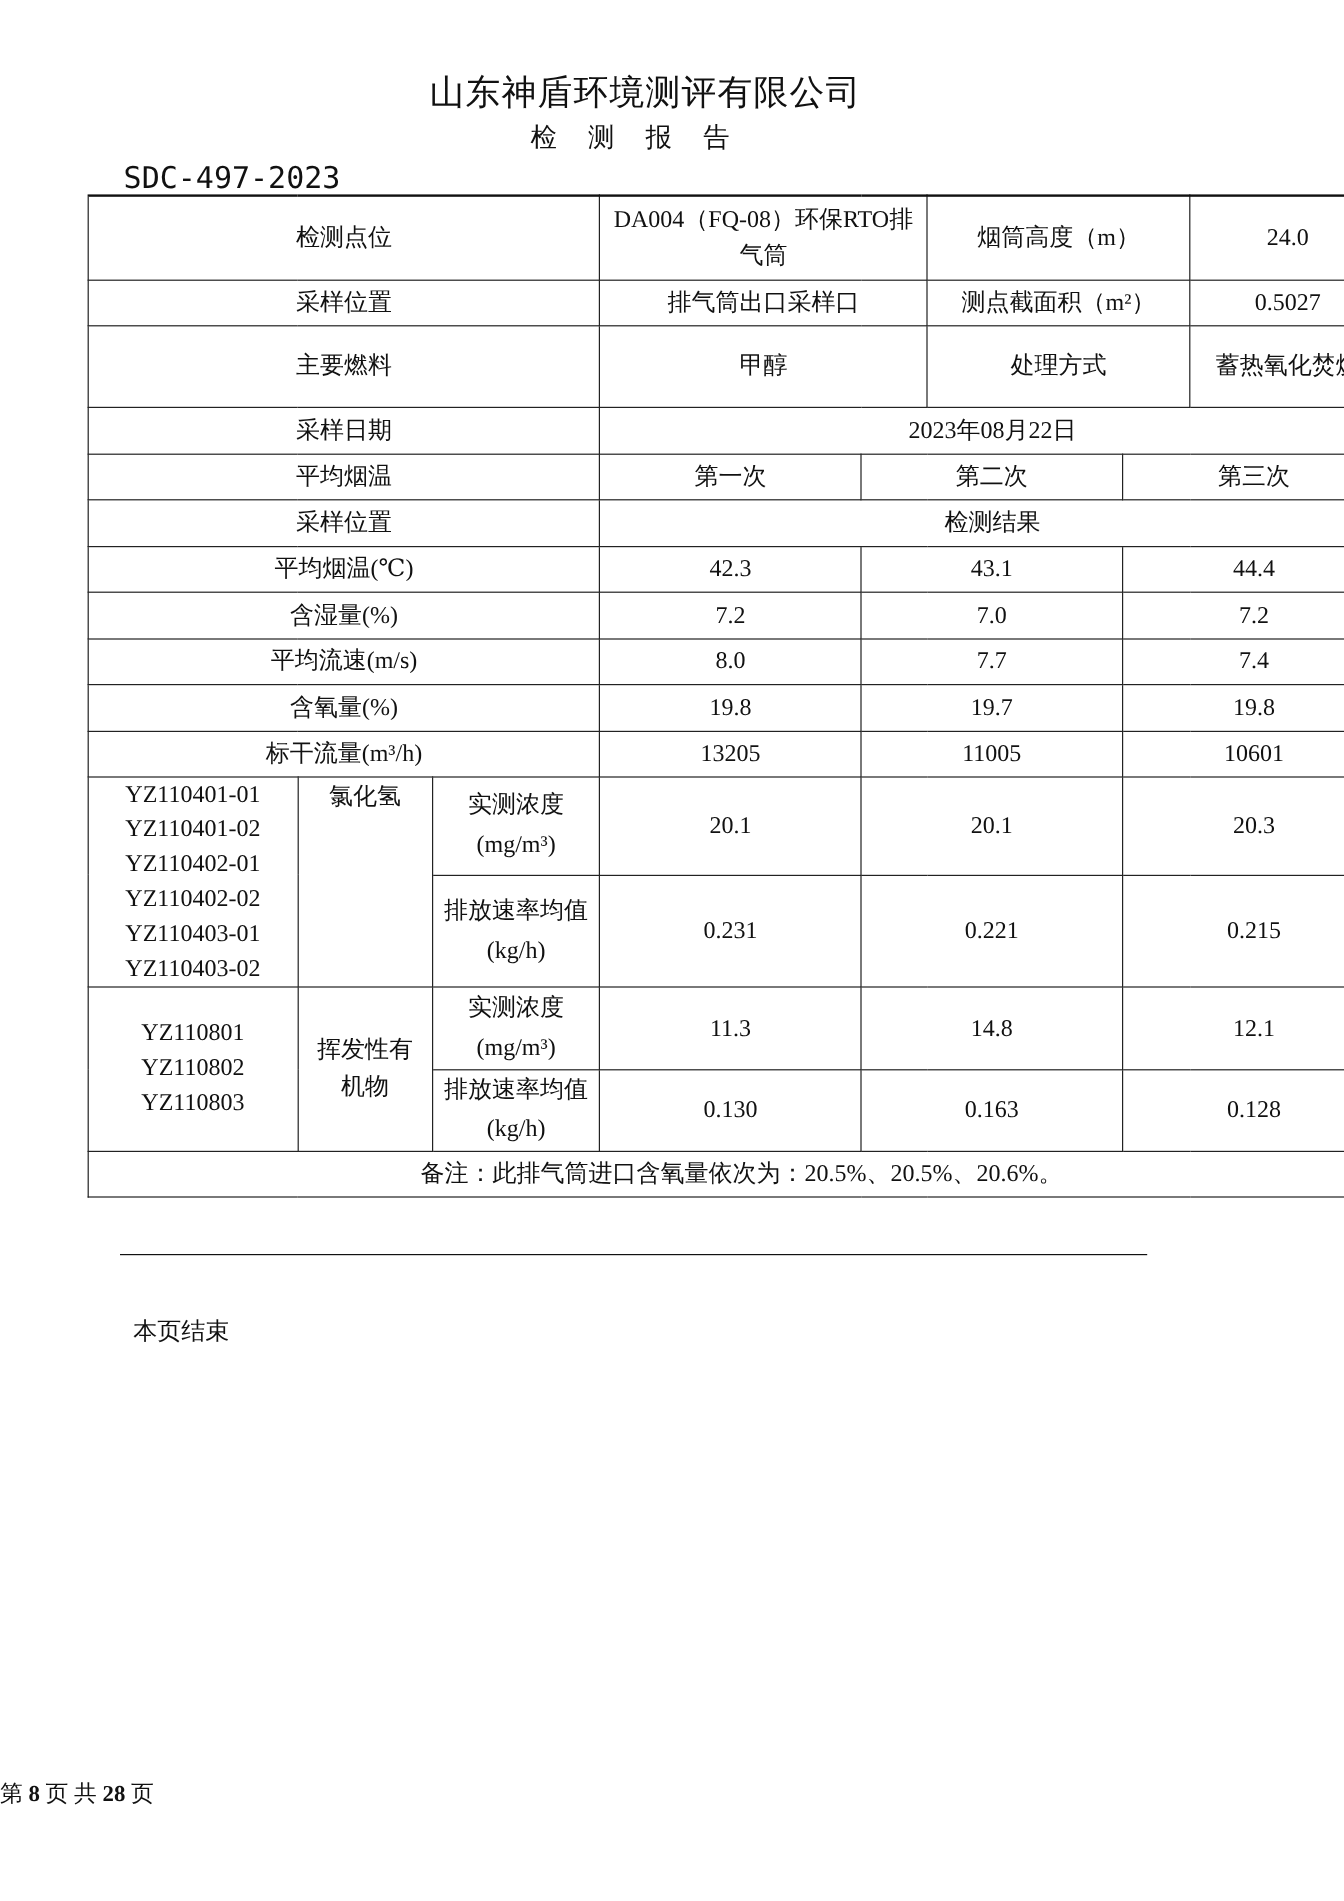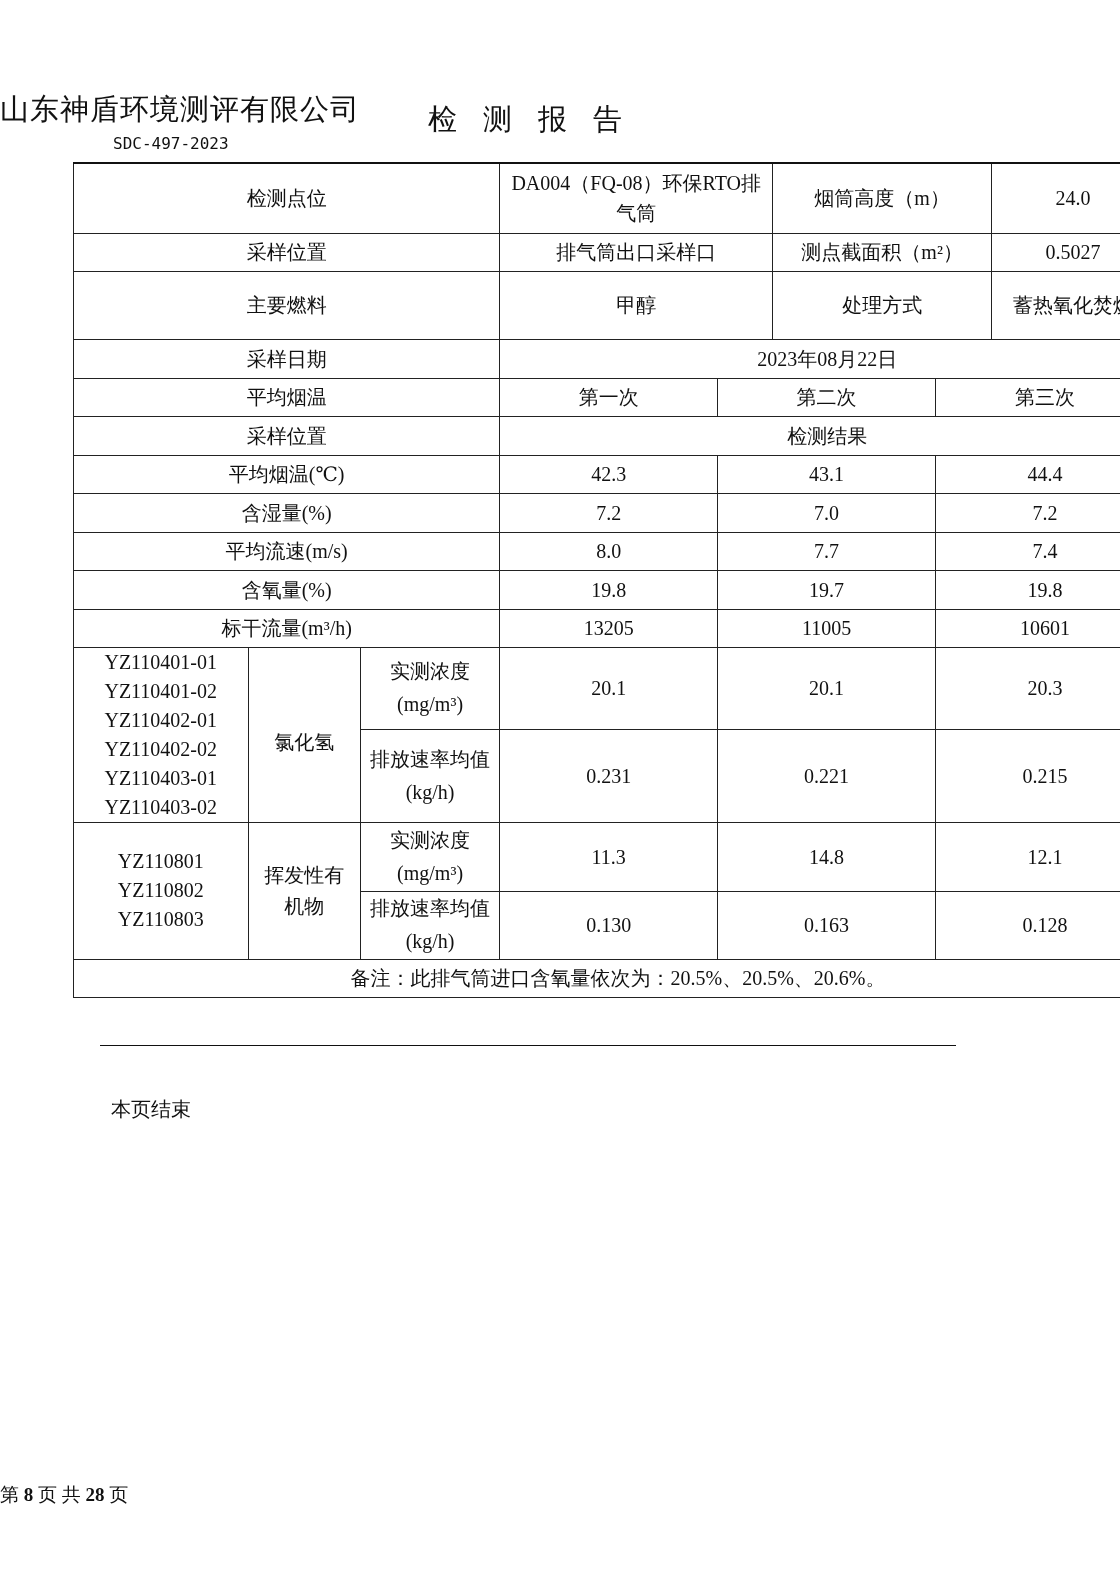--- a/index.html
+++ b/index.html
@@ -1,19 +1,19 @@
 <!DOCTYPE html>
 <html><head>
 <meta charset="utf-8">
 <style>
   html,body{margin:0;padding:0;background:#fff;}
   body{width:1120px;height:1584px;position:relative;font-family:"Liberation Serif","DejaVu Serif",serif;color:#111;}
-  .company{position:absolute;top:58px;left:0;width:1076px;font-family:"DejaVu Sans",sans-serif;font-size:29px;letter-spacing:1px;margin-top:32px;}
-  .subtitle{position:absolute;top:100px;left:0;width:1076px;text-align:center;font-family:"DejaVu Sans",sans-serif;font-size:29px;letter-spacing:26px;}
-  .docno{position:absolute;top:134px;left:113px;font-family:"DejaVu Sans Mono","Liberation Mono",monospace;font-size:16px;}
+  .company{position:absolute;top:58px;left:0;width:1076px;text-align:center;font-family:"DejaVu Sans",sans-serif;font-size:29px;letter-spacing:1px;}
+  .subtitle{position:absolute;top:100px;left:0;width:1076px;text-align:center;font-family:"DejaVu Sans",sans-serif;font-size:22px;letter-spacing:26px;}
+  .docno{position:absolute;top:134px;left:103px;font-family:"DejaVu Sans Mono","Liberation Mono",monospace;font-size:25px;}
   table.main{position:absolute;top:162px;left:73px;width:1082px;border-collapse:collapse;font-size:20px;}
   table.main td{border:1.5px solid #222;text-align:center;vertical-align:middle;padding:0;line-height:1.6;}
   table.main tr.top{border-top:2.5px solid #111;}
   .note{text-align:center;padding-left:8px !important;}
   .ids{line-height:1.45 !important;}
   .endline{position:absolute;top:1045px;left:100px;width:856px;border-top:1.5px solid #111;}
   .endtext{position:absolute;top:1048px;left:111px;font-family:"DejaVu Sans",sans-serif;font-size:20px;margin-top:48px;}
   .footer{position:absolute;top:1482px;left:0;width:1066px;text-align:left;font-size:19px;}
   .footer b{font-weight:bold;}
 </style>
@@ -101,21 +101,21 @@
 
   <tr style="height:82px">
     <td rowspan="2" class="ids">
       <div>YZ110401-01</div>
       <div>YZ110401-02</div>
       <div>YZ110402-01</div>
       <div>YZ110402-02</div>
       <div>YZ110403-01</div>
       <div>YZ110403-02</div>
     </td>
-    <td rowspan="2" style="vertical-align:top;padding-top:78px">氯化氢</td>
+    <td rowspan="2" style="vertical-align:top;">氯化氢</td>
     <td style="padding:0 8px;line-height:1.65">实测浓度(mg/m³)</td>
     <td>20.1</td>
     <td colspan="2">20.1</td>
     <td colspan="2">20.3</td>
   </tr>
   <tr style="height:93px">
     <td style="padding:0 8px;line-height:1.65">排放速率均值(kg/h)</td>
     <td>0.231</td>
     <td colspan="2">0.221</td>
     <td colspan="2">0.215</td>

